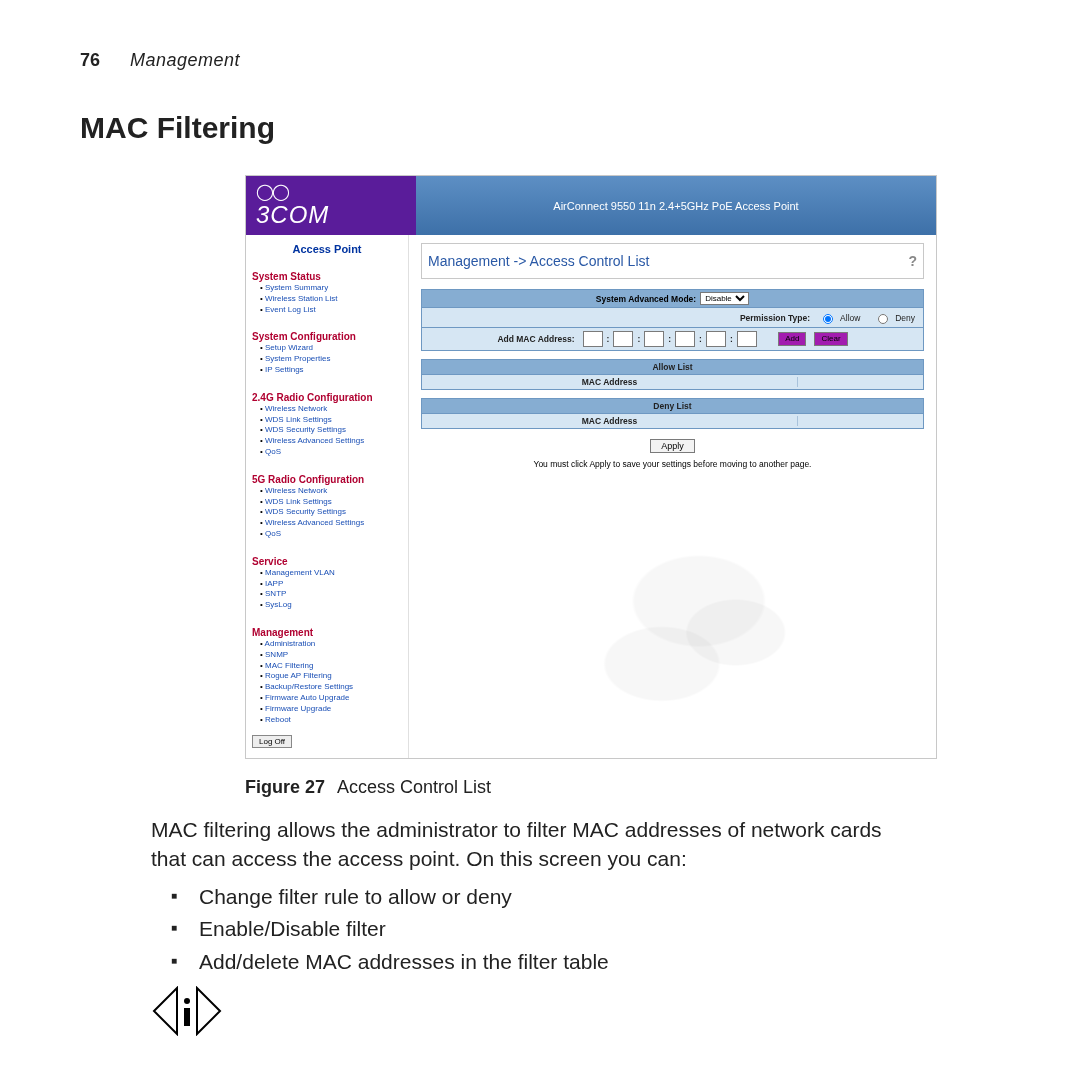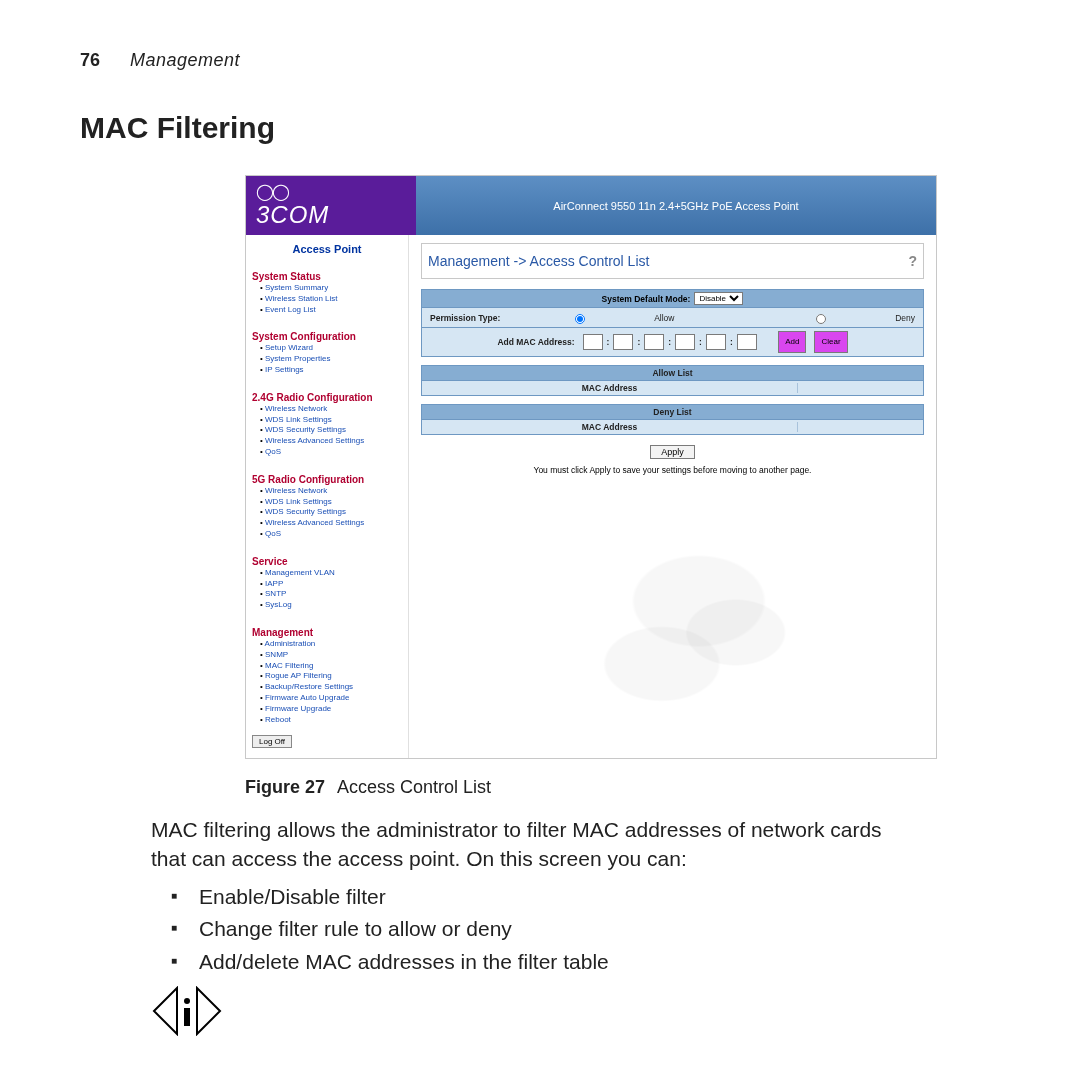--- a/index.html
+++ b/index.html
@@ -118,36 +118,36 @@
     margin-bottom: 8px;
   }
   .row-blue, .row-lightblue {
     display: flex;
     align-items: center;
     gap: 4px;
     font-size: 8.5px;
     border: 1px solid #6e98c2;
   }
   .row-blue { background: #86add2; color: #000; font-weight: 700; justify-content: center; padding: 2px 4px; }
-  .row-lightblue { background: #d6e6f3; padding: 3px 8px; justify-content: space-between; border-top: none; }
+  .row-lightblue { background: #d6e6f3; padding: 3px 8px; justify-content: flex-end; border-top: none; }
   .row-lightblue .lbl { font-weight: 700; margin-right: 4px; }
   .mac-octet {
     width: 14px; height: 12px;
     border: 1px solid #7a7a7a;
     background: #fff;
     font-size: 8px;
     text-align: center;
   }
   .colon { font-weight: 700; }
   .mini-btn {
     border: 1px solid #7a7a7a;
-    background: #d946ef;
+    background: #a21caf;
     font-size: 8px;
     padding: 0 6px;
-    height: 22px;
+    height: 14px;
     line-height: 12px;
     margin-left: 4px;
   }
   .radio { width: 10px; height: 10px; }
   .select-mini {
     border: 1px solid #7a7a7a;
     background: #fff;
     font-size: 8px;
     height: 13px;
   }
@@ -284,21 +284,21 @@
         <span class="logoff">Log Off</span>
       </div>
       <div class="content">
         <div class="breadcrumb-bar">
           <span>Management -&gt; Access Control List</span>
           <span class="help">?</span>
         </div>
 
         <div class="panel">
           <div class="row-blue">
-            <span class="lbl">System Default Mode:</span>
+            <span class="lbl">System Advanced Mode:</span>
             <select class="select-mini">
               <option>Disable</option>
             </select>
           </div>
           <div class="row-lightblue">
             <span class="lbl">Permission Type:</span>
             <input type="radio" class="radio" checked="" style="">
             <span>Allow</span>
             &nbsp;&nbsp;
             <input type="radio" class="radio" style="">
@@ -343,22 +343,22 @@
   </div>
 
   <div class="caption">
     <span class="fignum">Figure 27</span>
     <span>Access Control List</span>
   </div>
 
   <div class="body-text">
     <p>MAC filtering allows the administrator to filter MAC addresses of network cards that can access the access point. On this screen you can:</p>
     <ul id="bullet-list">
+        <li>Change filter rule to allow or deny</li>
         <li>Enable/Disable filter</li>
-        <li>Change filter rule to allow or deny</li>
         <li>Add/delete MAC addresses in the filter table</li>
       </ul>
   </div>
 
   <div class="info-row">
     <span class="info-icon-wrap">
       <svg width="70" height="50" viewBox="0 0 70 50">
         <polygon points="2,25 25,2 25,48" fill="none" stroke="#000" stroke-width="2"></polygon>
         <polygon points="68,25 45,2 45,48" fill="none" stroke="#000" stroke-width="2"></polygon>
         <circle cx="35" cy="15" r="3" fill="#000"></circle>

